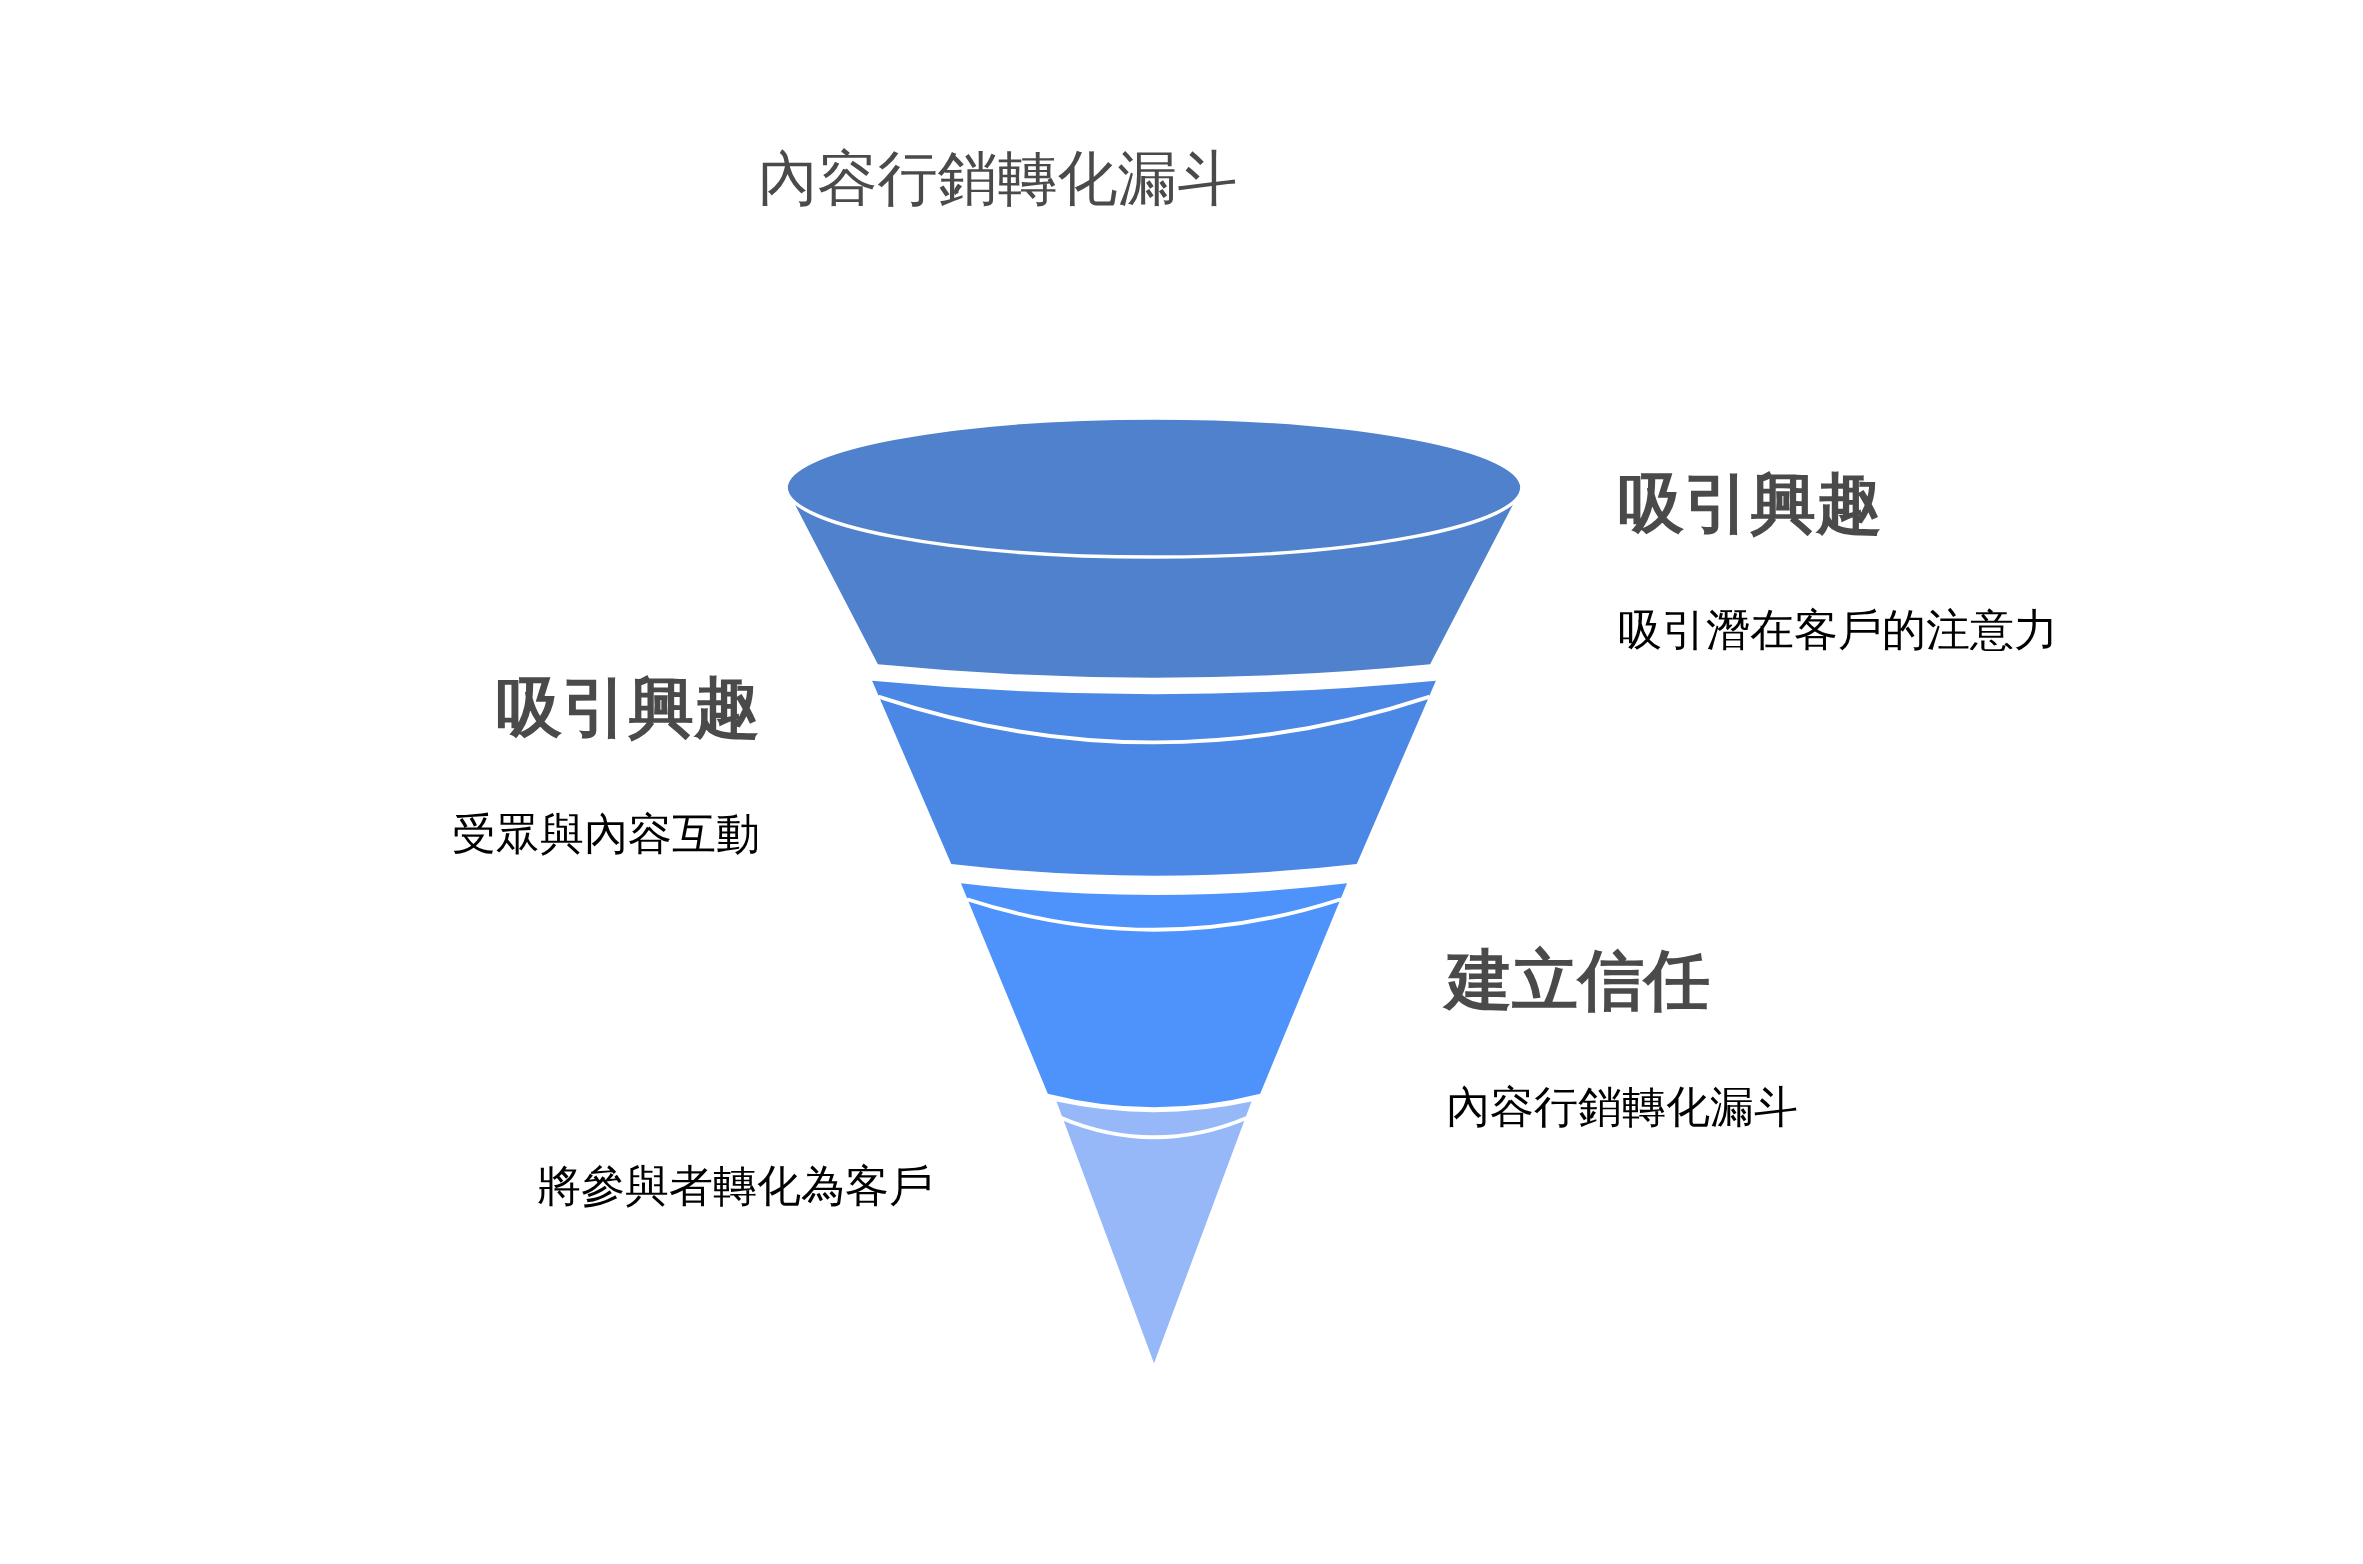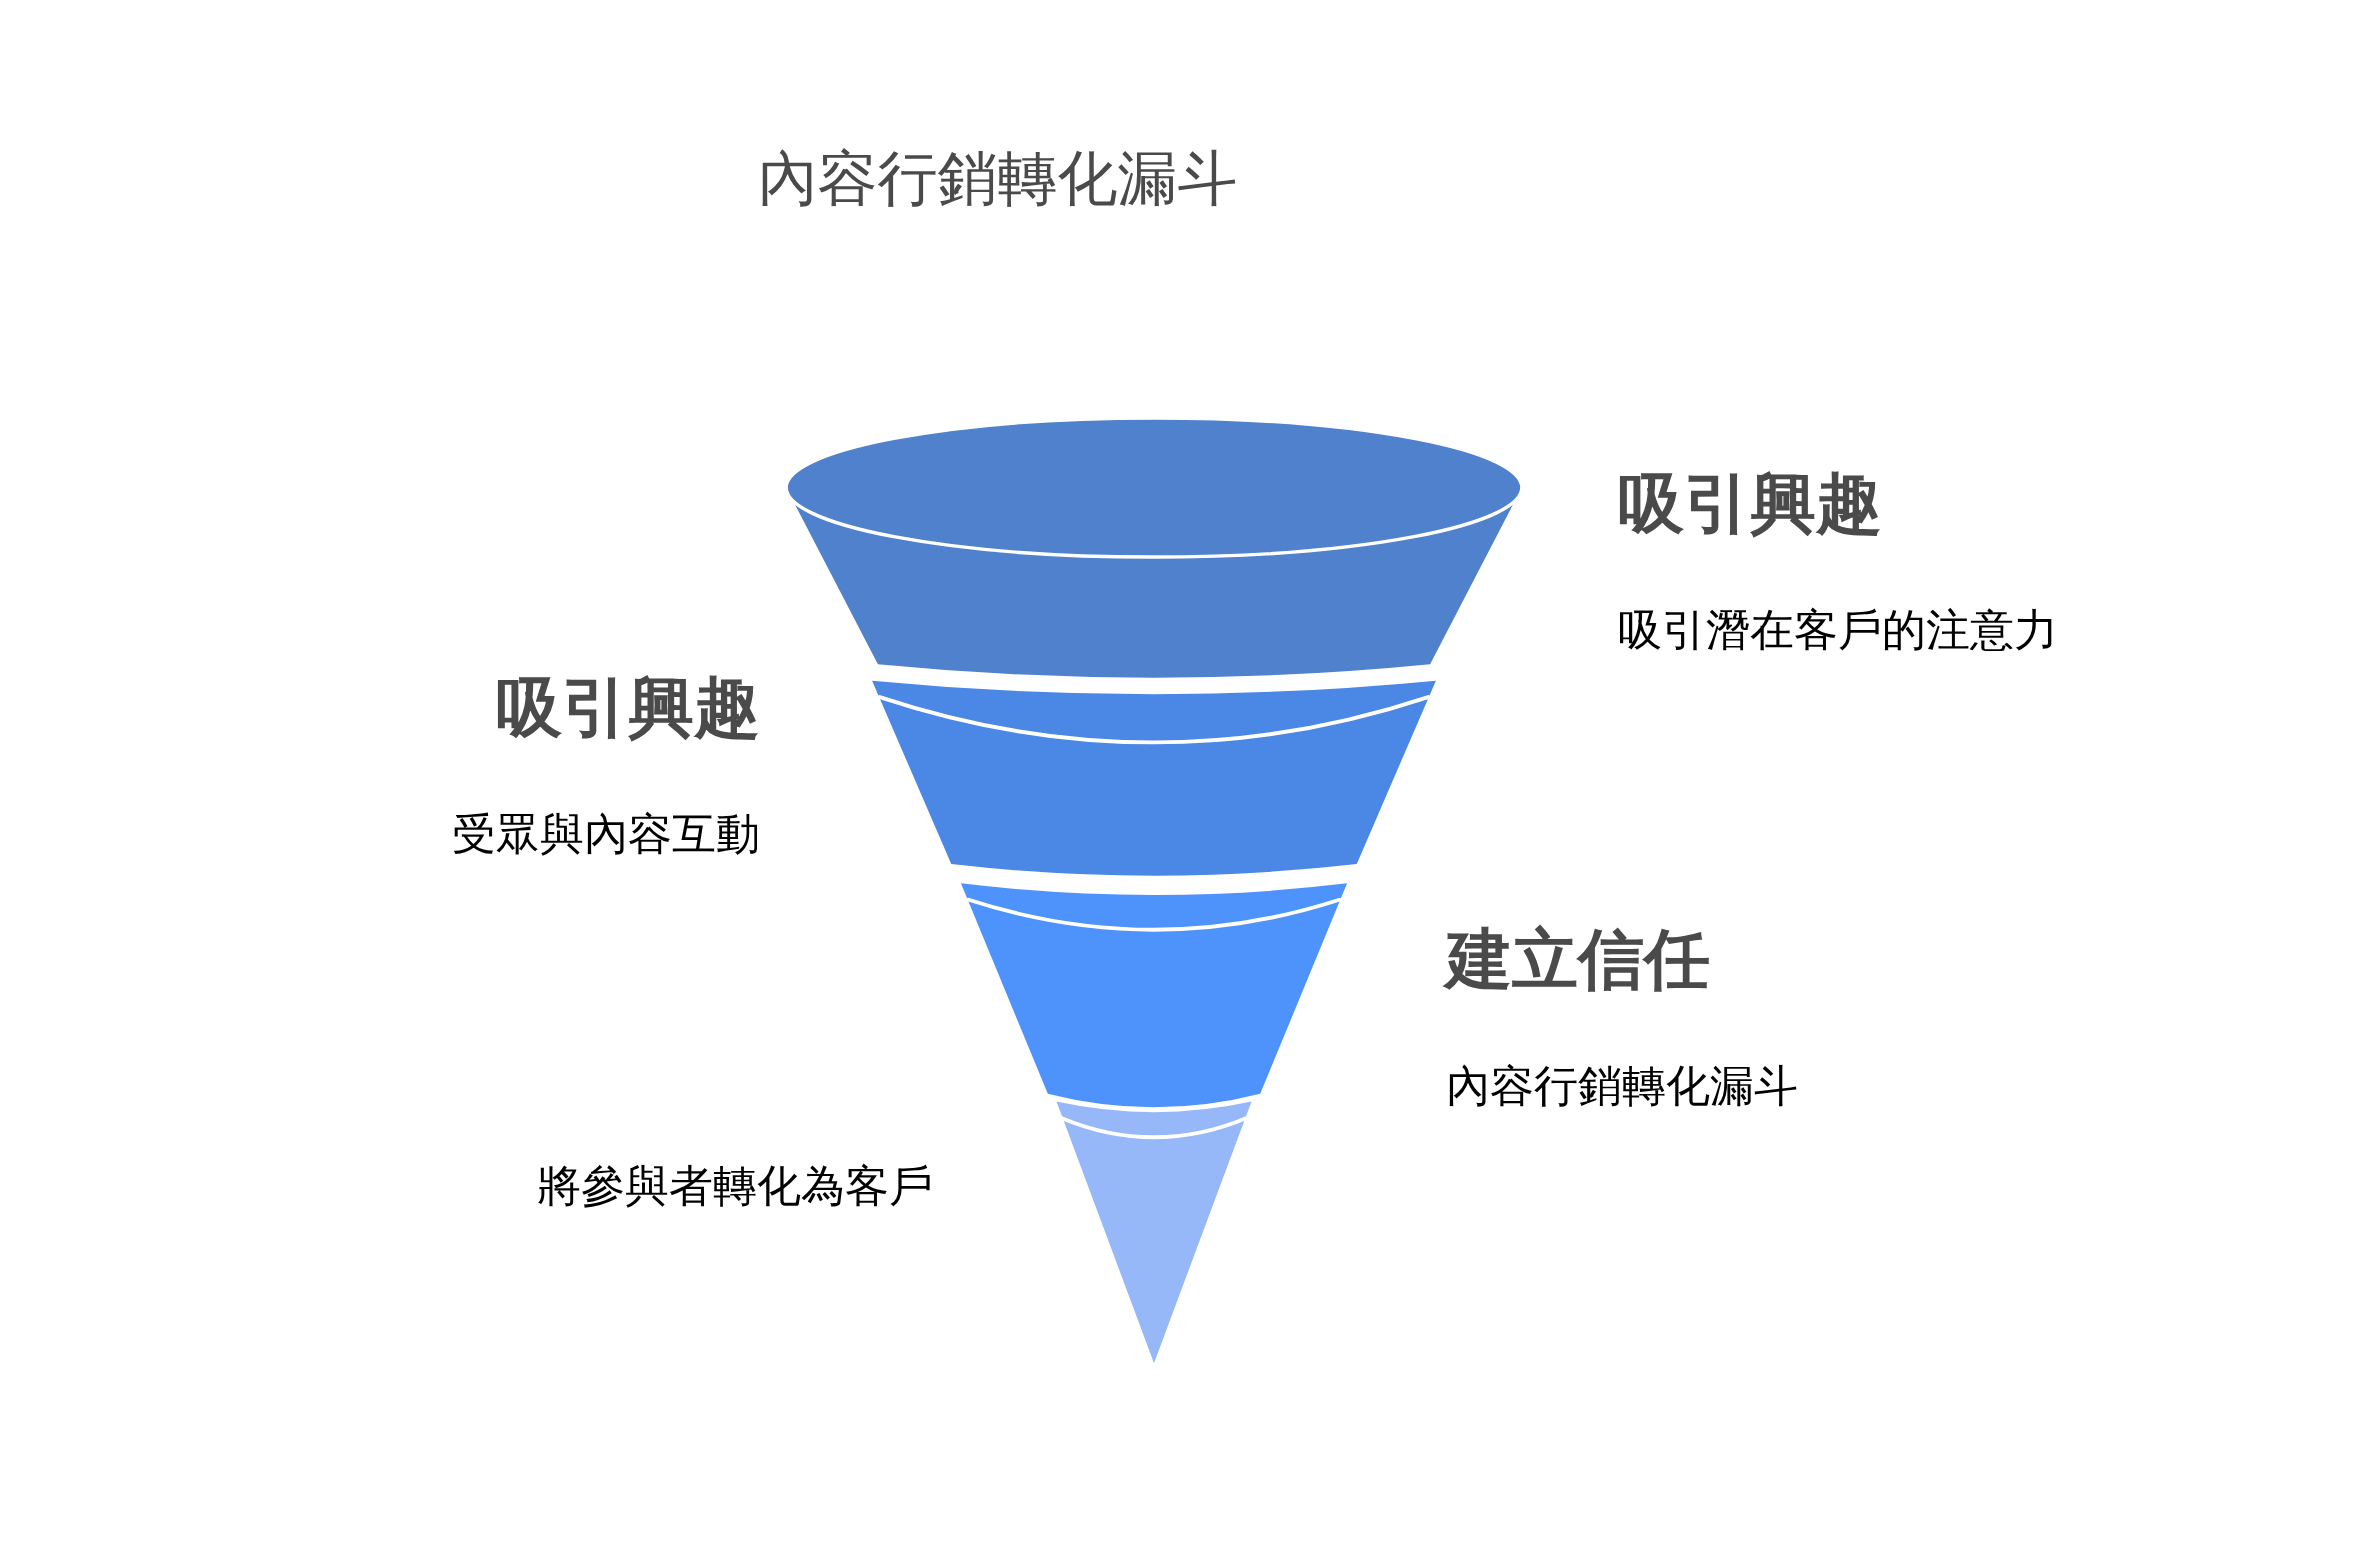--- a/index.html
+++ b/index.html
@@ -93,21 +93,21 @@
 <div class="label-block align-left" style="left:1618px; top:462px;">
   <h2>吸引興趣</h2>
   <p>吸引潛在客戶的注意力</p>
 </div>
 
 <div class="label-block align-right" style="right:1604px; top:666px;">
   <h2>吸引興趣</h2>
   <p>受眾與內容互動</p>
 </div>
 
-<div class="label-block align-left" style="left:1446px; top:918px;">
+<div class="label-block align-left" style="left:1446px; top:939px;">
   <h2>建立信任</h2>
   <p>內容行銷轉化漏斗</p>
 </div>
 
 <div class="label-block align-right" style="right:1431px; top:1101px;">
   <p>將參與者轉化為客戶</p>
 </div>
 
 
 </body></html>

